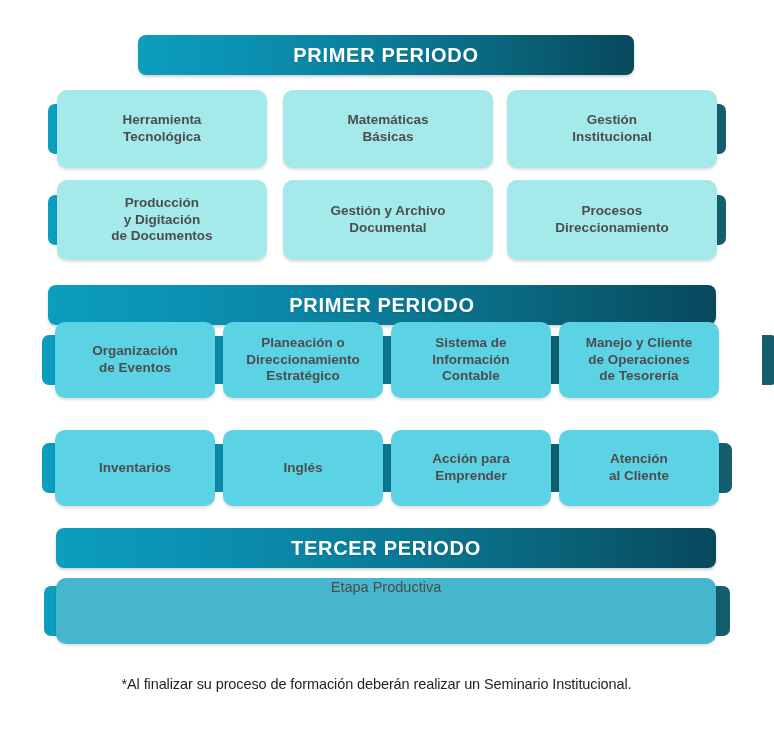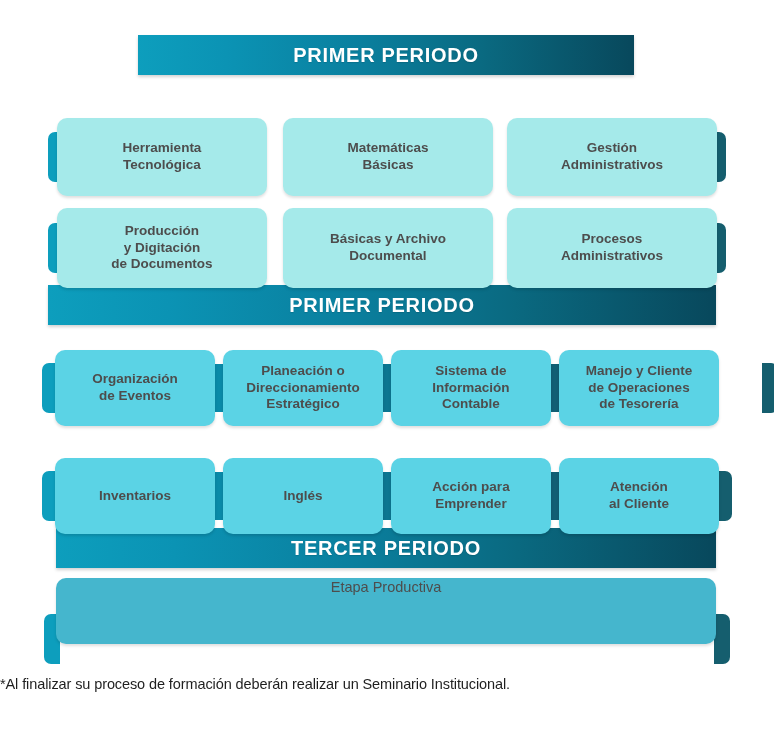--- a/index.html
+++ b/index.html
@@ -18,21 +18,21 @@
   #diagram {
     position: relative;
     width: 774px;
     height: 739px;
   }
 
   
   .period-bar {
     position: absolute;
     height: 40px;
-    border-radius: 0;
+    border-radius: 8px;
     background: linear-gradient(to right, #0d9ebd 0%, #0b93b4 18%, #0a7f9e 45%, #0a6980 70%, #08485c 100%);
     color: #ffffff;
     display: flex;
     align-items: center;
     justify-content: center;
     box-shadow: 0 2px 3px rgba(0,0,0,0.18);
   }
   .period-bar-label {
     font-size: 20px;
     font-weight: bold;
@@ -42,21 +42,20 @@
   }
 
   #bar-p1 { left: 138px; top: 35px; width: 496px; }
   #bar-p2 { left: 48px;  top: 285px; width: 668px; }
   #bar-p3 { left: 56px;  top: 528px; width: 660px; justify-content: center; }
 
   
   .row {
     position: absolute;
     display: flex;
-    margin-top: 28px;
   }
 
   
   .box {
     position: relative;
     border-radius: 10px;
     display: flex;
     align-items: center;
     justify-content: center;
     text-align: center;
@@ -128,21 +127,21 @@
     font-size: 14.5px;
     color: #4d4d4d;
   }
 
   
   #footnote {
     position: absolute;
     left: 0;
     top: 676px;
     width: 753px;
-    text-align: left;
+    text-align: center;
     font-size: 14.5px;
     color: #1f1f1f;
     letter-spacing: -0.1px;
   }
 </style>
 </head>
 <body>
 
 <div id="diagram">
 
@@ -159,42 +158,42 @@
     <div class="box tone-1" style="position:absolute; left:9px;   top:0; width:210px; height:78px;">
       <span class="box-label">Herramienta
 Tecnológica</span>
     </div>
     <div class="box tone-1" style="position:absolute; left:235px; top:0; width:210px; height:78px;">
       <span class="box-label">Matemáticas
 Básicas</span>
     </div>
     <div class="box tone-1" style="position:absolute; left:459px; top:0; width:210px; height:78px;">
       <span class="box-label">Gestión
-Administrativos</span>
+Institucional</span>
     </div>
   </div>
 
   <div class="row" id="p1r2" style="left:48px; top:180px; width:678px; height:80px;">
     <div class="tab-left" style="left:0px;"></div>
     <div class="tab-right" style="right:0px;"></div>
     <div class="gap" style="left:257px; width:28px; background:#0a8aa8;"></div>
     <div class="gap" style="left:480px; width:28px; background:#0e6b85;"></div>
 
     <div class="box tone-1" style="position:absolute; left:9px;   top:0; width:210px; height:80px;">
       <span class="box-label">Producción
 y Digitación
 de Documentos</span>
     </div>
     <div class="box tone-1" style="position:absolute; left:235px; top:0; width:210px; height:80px;">
-      <span class="box-label">Básicas y Archivo
+      <span class="box-label">Gestión y Archivo
 Documental</span>
     </div>
     <div class="box tone-1" style="position:absolute; left:459px; top:0; width:210px; height:80px;">
       <span class="box-label">Procesos
-Administrativos</span>
+Direccionamiento</span>
     </div>
   </div>
 
   <div class="period-bar" id="bar-p2">
     <span class="period-bar-label">PRIMER PERIODO</span>
   </div>
 
   <div class="row" id="p2r1" style="left:42px; top:322px; width:736px; height:76px;">
     <div class="tab-left" style="left:0px;"></div>
     <div class="tab-right" style="right:0px;"></div>

